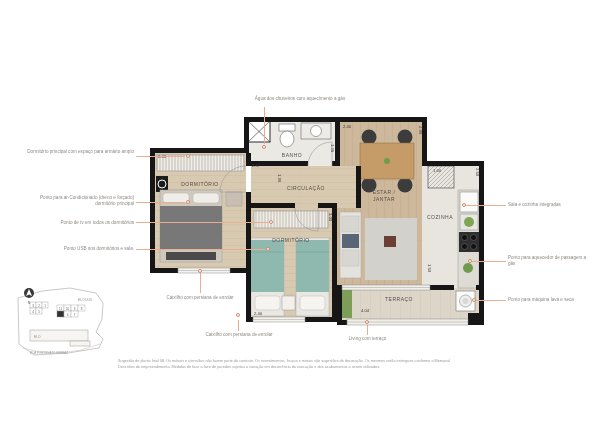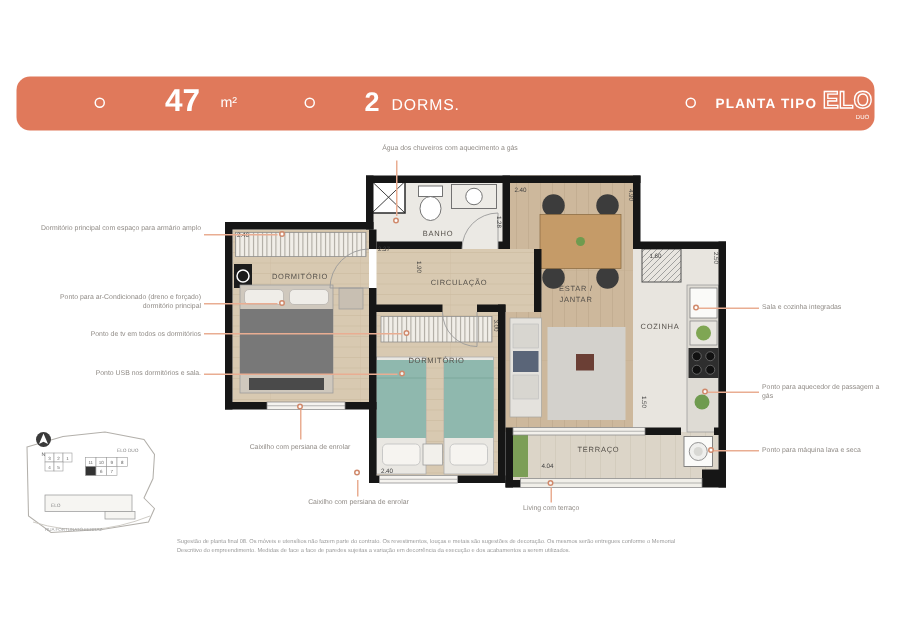--- a/index.html
+++ b/index.html
@@ -19,34 +19,20 @@
   .dot{position:absolute;width:4px;height:4px;border:1px solid #D08A6C;border-radius:50%;
        background:rgba(255,255,255,.85);box-sizing:border-box;z-index:5;}
   .disc{position:absolute;font-size:3.8px;color:#9a9a9a;white-space:nowrap;}
   svg text{font-family:"Liberation Sans",sans-serif;}
 </style>
 </head>
 <body>
 
 <div class="stage">
 
-  <div class="banner">
-    <span class="ring" style="left:52px;"></span>
-    <span class="b-num" style="left:99px;top:5px;font-size:21px;">47</span>
-    <span style="position:absolute;left:136px;top:12px;font-size:9.5px;">m²</span>
-    <span class="ring" style="left:192px;"></span>
-    <span class="b-num" style="left:232px;top:7px;font-size:18px;">2</span>
-    <span class="b-lbl" style="left:250px;top:13px;font-size:10.5px;">DORMS.</span>
-    <span class="ring" style="left:446px;"></span>
-    <span class="b-lbl" style="left:466px;top:13px;font-size:9px;font-weight:700;letter-spacing:.8px;">PLANTA TIPO</span>
-    <svg style="position:absolute;left:537px;top:4px;" width="36" height="28" viewBox="0 0 36 28">
-      <text x="17" y="17" text-anchor="middle" font-size="16" font-weight="bold" fill="none" stroke="#fff" stroke-width="0.9">ELO</text>
-      <text x="27" y="24" font-size="4" fill="#fff" text-anchor="middle">DUO</text>
-    </svg>
-  </div>
 
   <svg style="position:absolute;left:150px;top:115px;" width="342" height="222" viewBox="150 115 342 222">
     <defs>
       <pattern id="pWoodV" width="8" height="60" patternUnits="userSpaceOnUse">
         <rect width="8" height="60" fill="#CDB89C"></rect>
         <line x1="0" y1="0" x2="0" y2="60" stroke="#BBA689" stroke-width="0.7"></line>
         <line x1="0" y1="0" x2="8" y2="0" stroke="#C2AD90" stroke-width="0.5"></line>
       </pattern>
       <pattern id="pWoodH" width="60" height="7" patternUnits="userSpaceOnUse">
         <rect width="60" height="7" fill="#D8C9B1"></rect>

